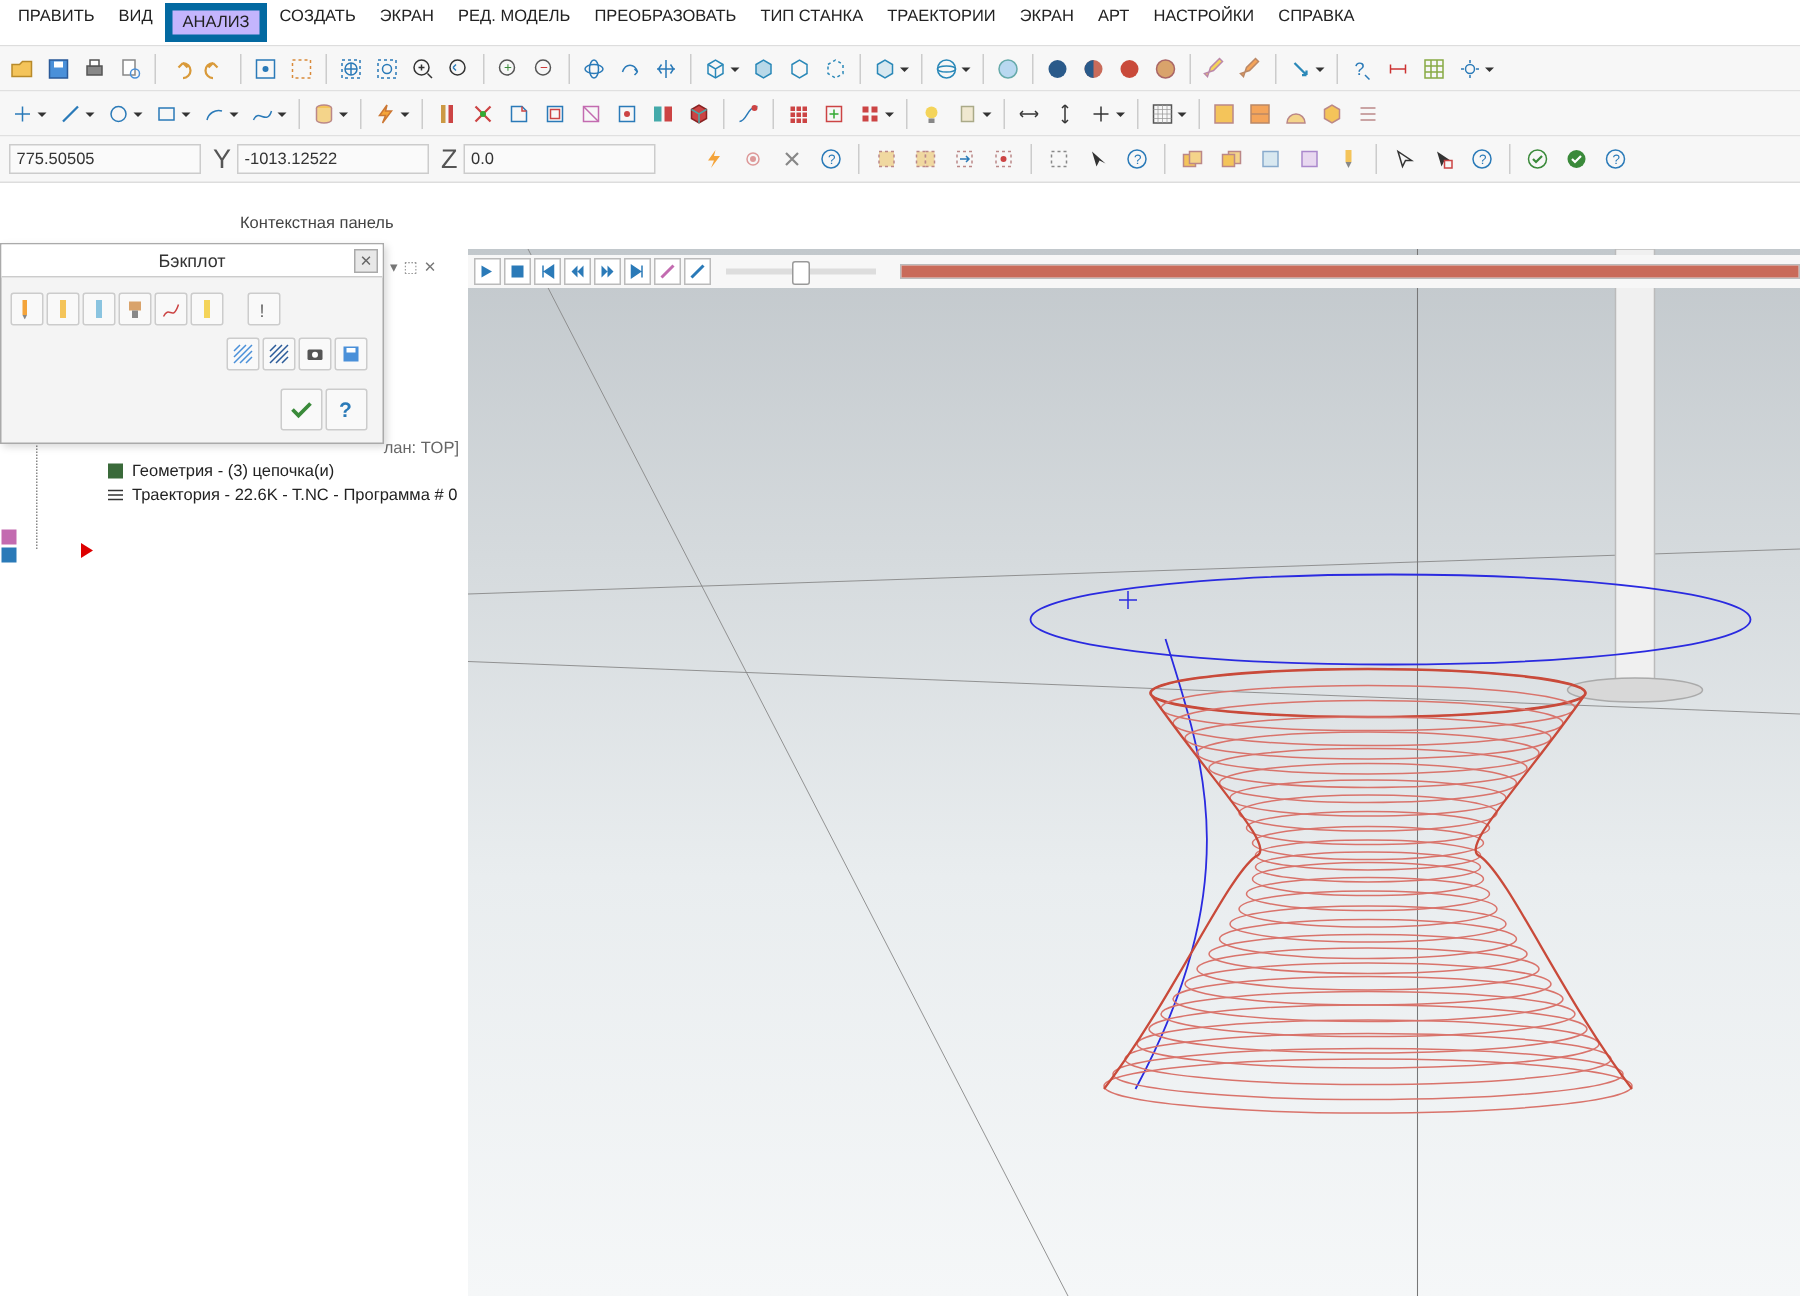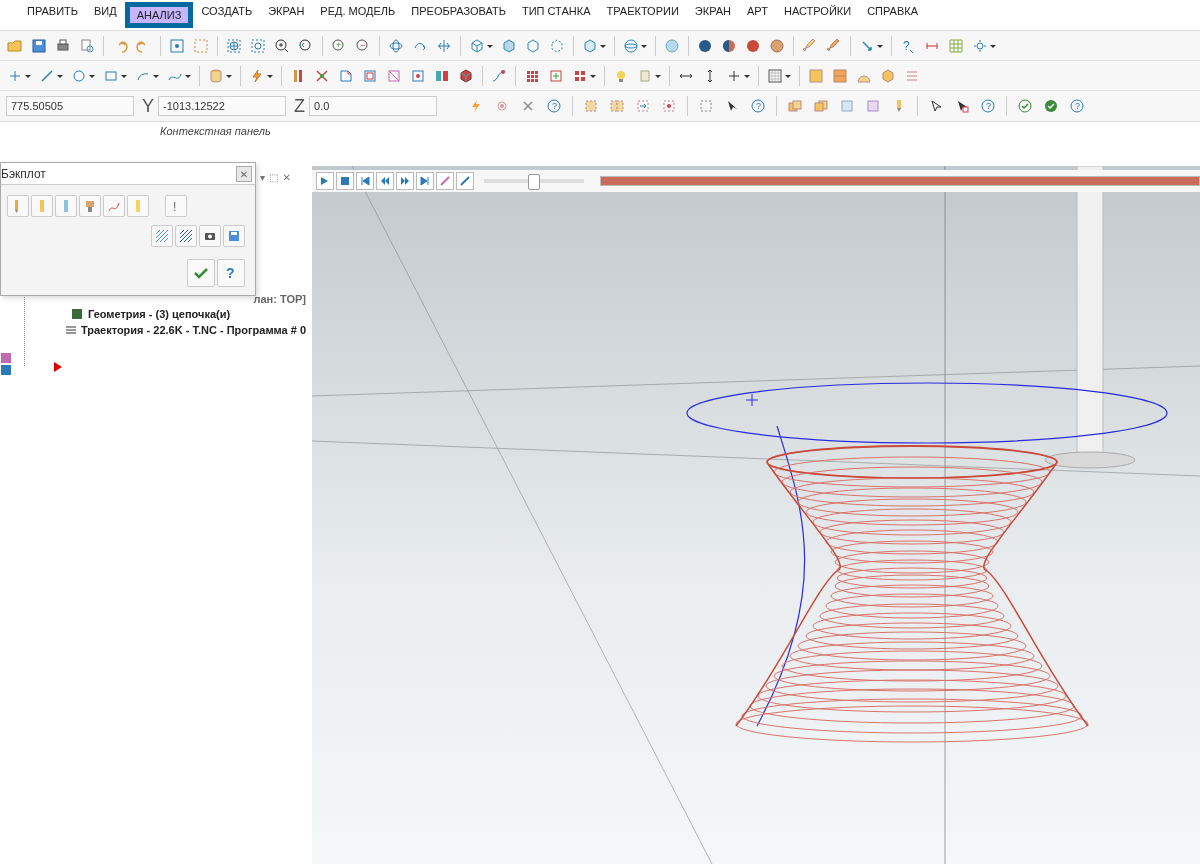--- a/index.html
+++ b/index.html
@@ -9,21 +9,21 @@
     background: #fff;
     color: #333;
     width: 1200px;
     height: 864px;
     overflow: hidden;
     position: relative;
   }
   .menubar {
     display: flex;
     gap: 0;
-    padding: 2px 19px;
+    padding: 2px 4px;
     border-bottom: 1px solid #ddd;
     background: #fff;
   }
   .menubar-item {
     padding: 3px 8px;
     font-size: 11px;
     color: #222;
     cursor: default;
   }
   .menubar-item.active { background: #c4b5fd; border: 5px solid #0369a1; padding: 2px 7px; }
@@ -66,34 +66,34 @@
   .coord-input {
     width: 128px; height: 20px;
     border: 1px solid #ccc;
     background: #fafafa;
     font-size: 11px;
     padding: 2px 4px;
     color: #333;
   }
   .context-panel-label {
     position: absolute;
-    top: 125px; left: 160px;
-    font-size: 11px; color: #444; font-style: italic;
+    top: 143px; left: 160px;
+    font-size: 11px; color: #444;
   }
   .backplot-panel {
     position: absolute;
     left: 0; top: 162px;
     width: 256px;
     background: #f4f4f4;
     border: 1px solid #aaa;
     box-shadow: 2px 2px 5px rgba(0,0,0,0.15);
     z-index: 50;
   }
   .backplot-title {
-    display: flex; align-items: center; 
+    display: flex; align-items: center; justify-content: center;
     height: 22px;
     background: #fff;
     border-bottom: 1px solid #ccc;
     position: relative;
     font-size: 12px;
     color: #333;
   }
   .backplot-close {
     position: absolute; right: 3px; top: 3px;
     width: 16px; height: 16px;
@@ -116,21 +116,20 @@
     cursor: pointer;
   }
   .bp-btn.big { width: 28px; height: 28px; }
   .backplot-row.right { justify-content: flex-end; padding-right: 10px; }
   .tree-area {
     position: absolute;
     left: 30px; top: 292px;
     width: 276px;
     font-size: 11px;
     color: #222;
-    font-weight: bold;
   }
   .tree-row { display: flex; align-items: center; gap: 4px; padding: 1px 0; white-space: nowrap; }
   .tree-icon { width: 14px; height: 14px; display: inline-flex; align-items: center; justify-content: center; }
   .tree-row .indent { display: inline-block; width: 36px; }
   .tree-vert { position: absolute; left: 24px; top: 290px; width: 0; height: 76px; border-left: 1px dotted #888; }
   .red-triangle {
     position: absolute; left: 54px; top: 362px;
     width: 0; height: 0;
     border-left: 8px solid #d00;
     border-top: 5px solid transparent;

